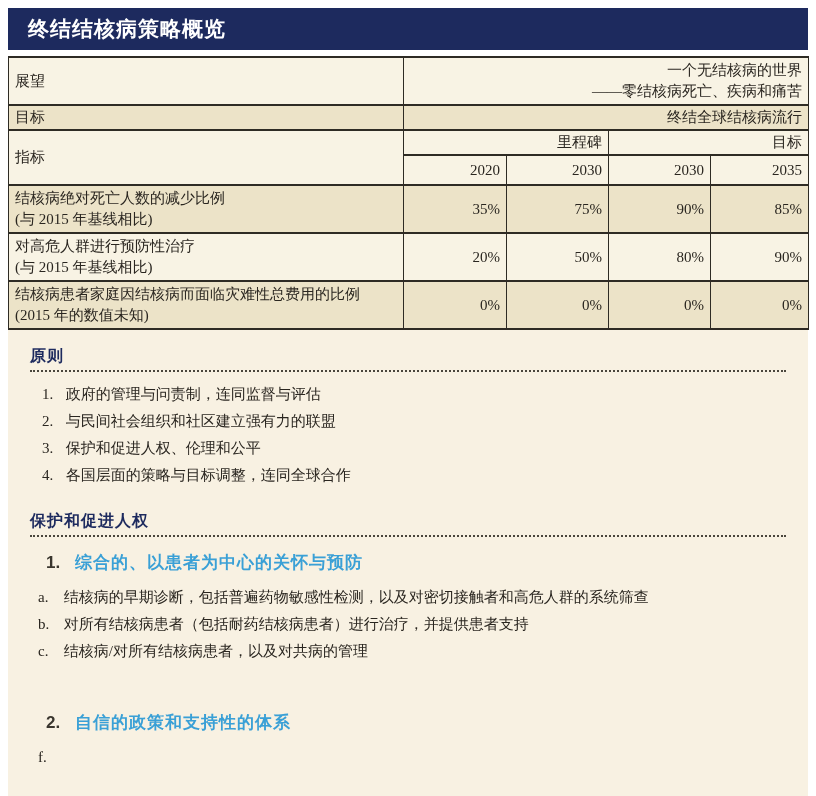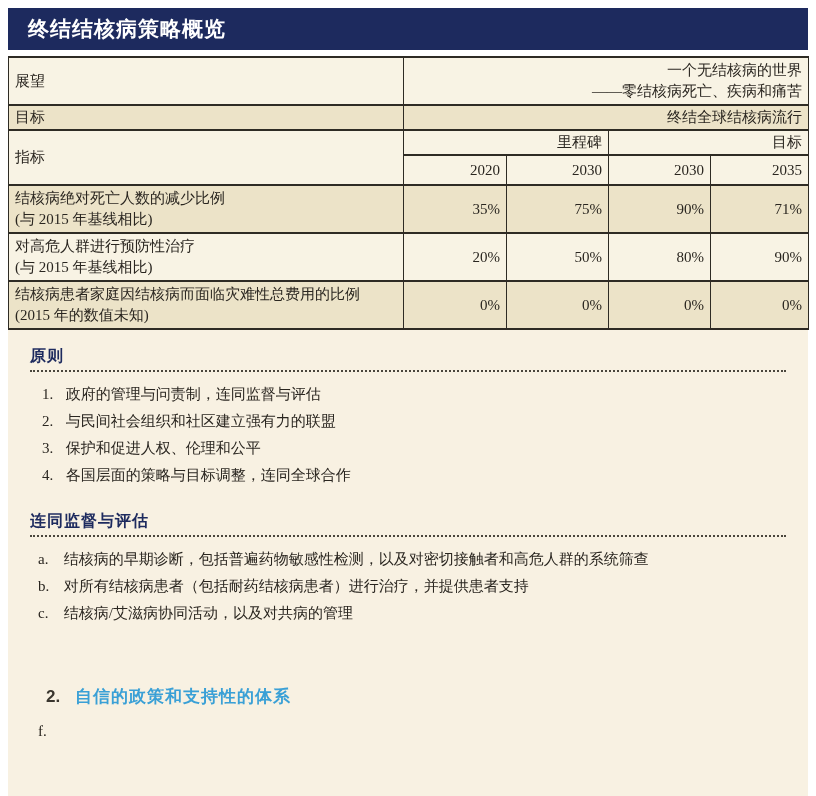--- a/index.html
+++ b/index.html
@@ -81,21 +81,21 @@
   .pillars-block { margin-top: 22px; }
   .pillar-h {
     padding-left: 16px;
     margin: 14px 0 10px 0;
     font-family: "Liberation Sans", "DejaVu Sans", sans-serif;
     font-size: 17px;
     font-weight: bold;
   }
   .pillar-h .p-num { color: #3a362e; margin-right: 10px; }
   .pillar-h .p-title { color: #3aa0d6; letter-spacing: 1px; }
-  .pillar-h.gap { margin-top: 58px; }
+  .pillar-h.gap { margin-top: 46px; }
   .c-item {
     padding-left: 8px;
     line-height: 27px;
     font-size: 15px;
   }
   .c-item .letter { display: inline-block; min-width: 22px; }
 </style>
 </head>
 <body>
 
@@ -135,21 +135,21 @@
         <td class="ctr">2035</td>
       </tr>
       <tr class="dark r-ind">
         <td class="lbl two-line">
           <div>结核病绝对死亡人数的减少比例</div>
           <div>(与 2015 年基线相比)</div>
         </td>
         <td class="ctr">35%</td>
         <td class="ctr">75%</td>
         <td class="ctr">90%</td>
-        <td class="ctr">71%</td>
+        <td class="ctr">85%</td>
       </tr>
       <tr class="light r-ind">
         <td class="lbl two-line">
           <div>对高危人群进行预防性治疗</div>
           <div>(与 2015 年基线相比)</div>
         </td>
         <td class="ctr">20%</td>
         <td class="ctr">50%</td>
         <td class="ctr">80%</td>
         <td class="ctr">90%</td>
@@ -183,34 +183,38 @@
     <div class="p-item">
       <span class="num">3.</span>
       <span>保护和促进人权、伦理和公平</span>
     </div>
     <div class="p-item">
       <span class="num">4.</span>
       <span>各国层面的策略与目标调整，连同全球合作</span>
     </div>
 
     <div class="pillars-block">
-      <div class="sec-heading">连同监督与评估</div>
+      <div class="sec-heading">保护和促进人权</div>
       <div class="dotted"></div>
 
+      <div class="pillar-h">
+        <span class="p-num">1.</span>
+        <span class="p-title">综合的、以患者为中心的关怀与预防</span>
+      </div>
       <div class="c-item">
         <span class="letter">a.</span>
         <span>结核病的早期诊断，包括普遍药物敏感性检测，以及对密切接触者和高危人群的系统筛查</span>
       </div>
       <div class="c-item">
         <span class="letter">b.</span>
         <span>对所有结核病患者（包括耐药结核病患者）进行治疗，并提供患者支持</span>
       </div>
       <div class="c-item">
         <span class="letter">c.</span>
-        <span>结核病/艾滋病协同活动，以及对共病的管理</span>
+        <span>结核病/对所有结核病患者，以及对共病的管理</span>
       </div>
 
       <div class="pillar-h gap">
         <span class="p-num">2.</span>
         <span class="p-title">自信的政策和支持性的体系</span>
       </div>
       <div class="c-item">
         <span class="letter">f.</span>
         
       </div>

